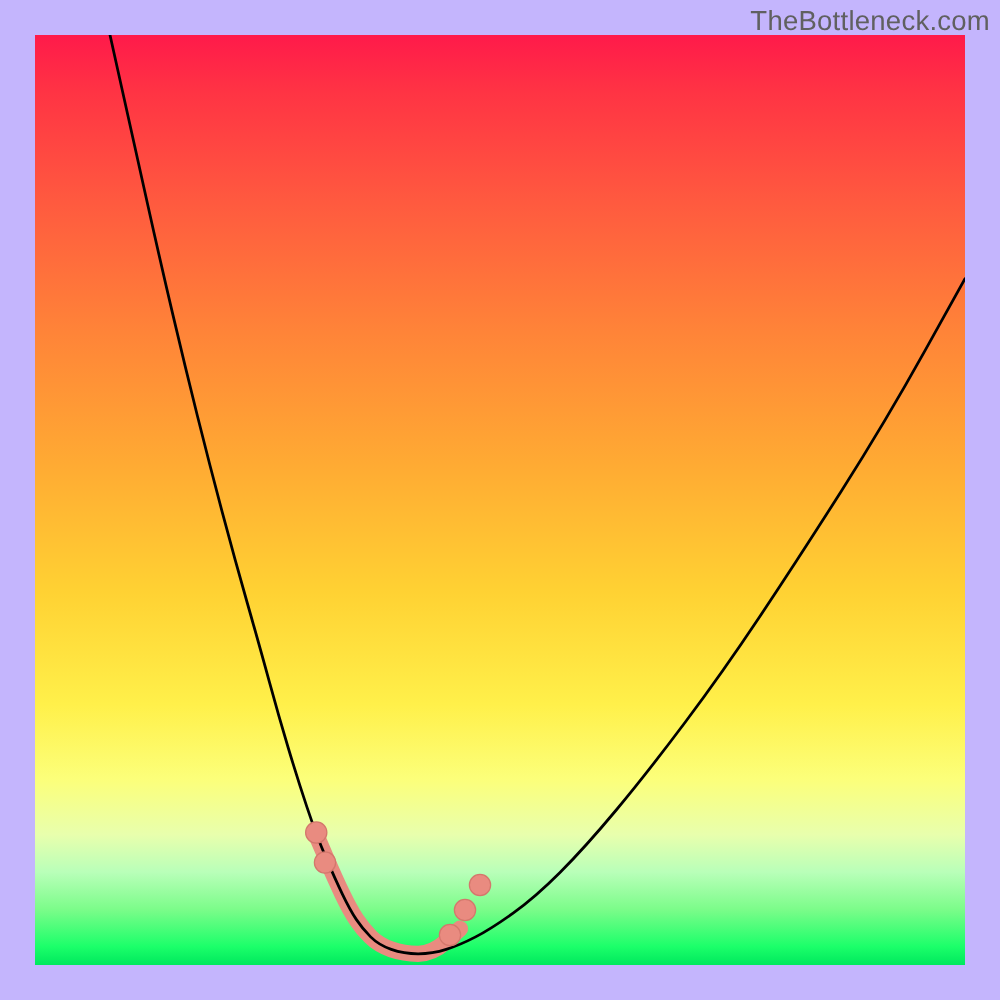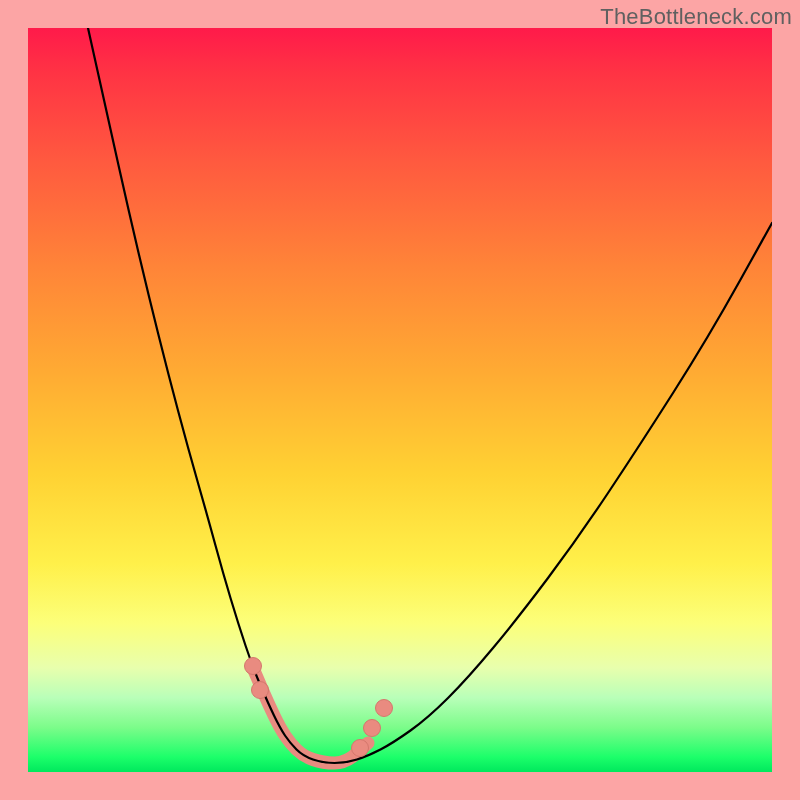--- a/index.html
+++ b/index.html
@@ -1,21 +1,21 @@
 <!DOCTYPE html>
 <html><head>
 <meta charset="utf-8">
 <style>
   * { margin: 0; padding: 0; box-sizing: border-box; }
   html, body { width: 800px; height: 800px; overflow: hidden; background: #000; }
   .frame {
     position: absolute;
     left: 0; top: 0;
     width: 800px; height: 800px;
-    background: #fca5a5;
+    background: #c4b5fd;
   }
   .plot {
     position: absolute;
     left: 28px; top: 28px;
     width: 744px; height: 744px;
     
     background: linear-gradient(to bottom,
       #ff1a4a 0%,
       #ff3344 6%,
       #ff5a3f 18%,

